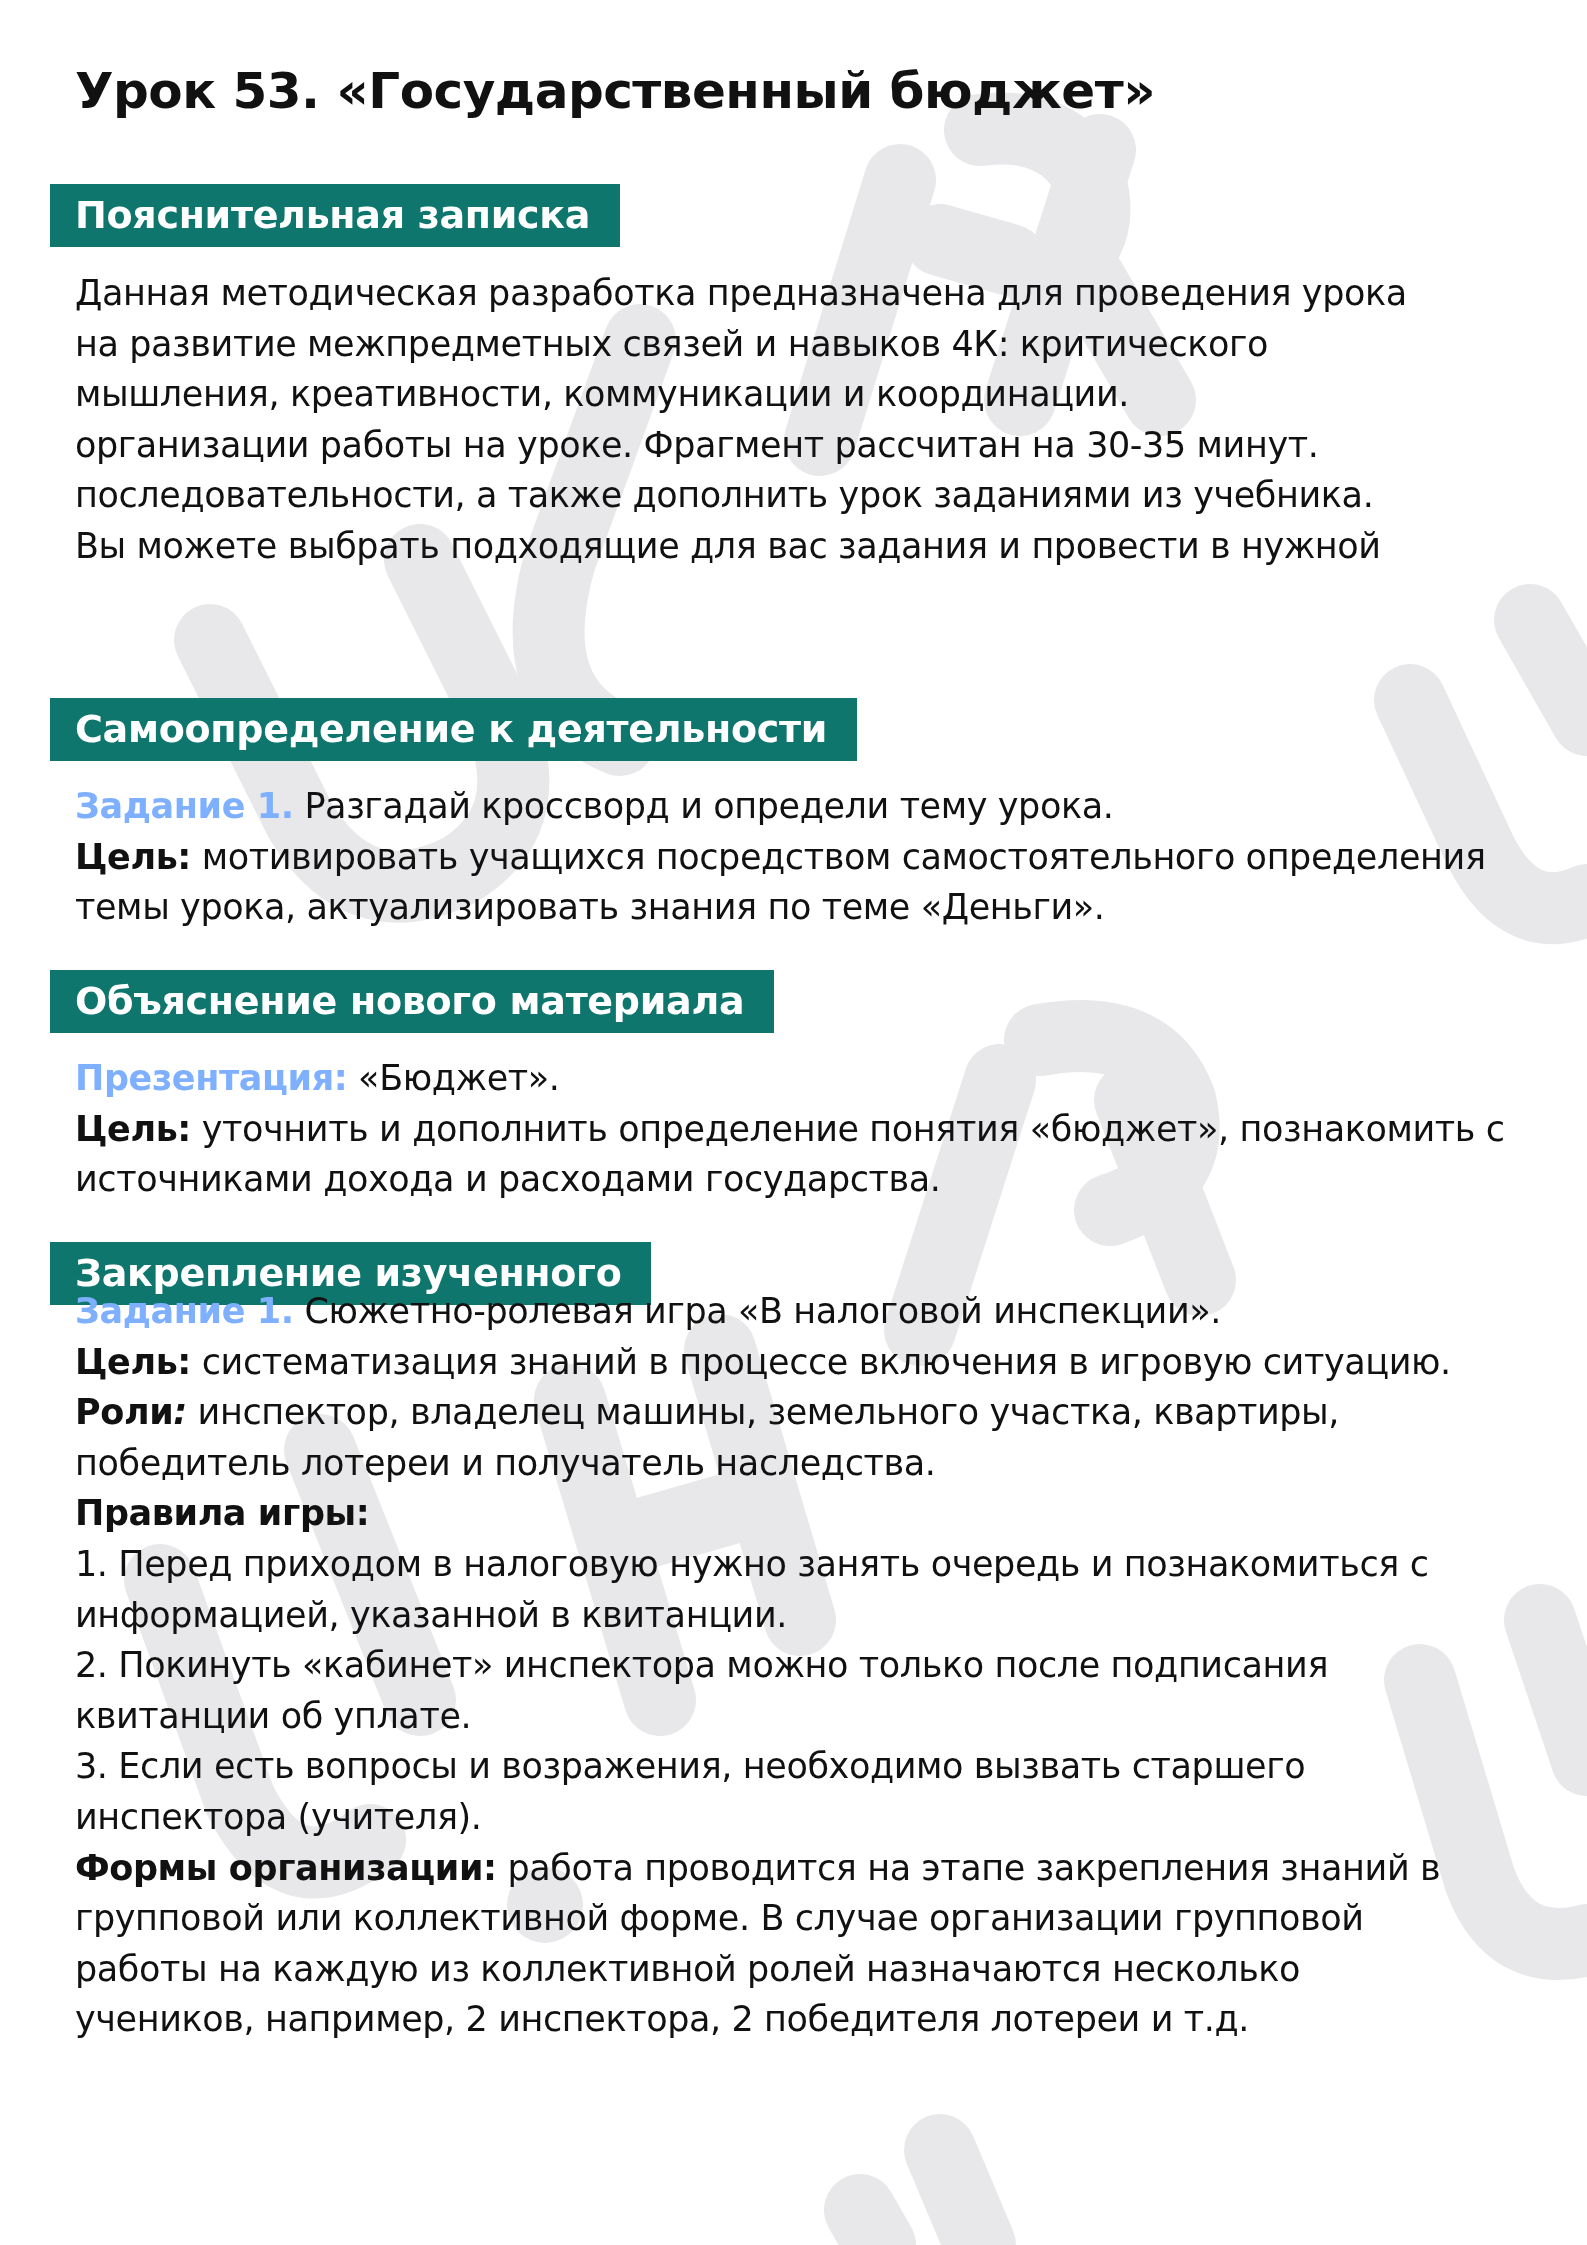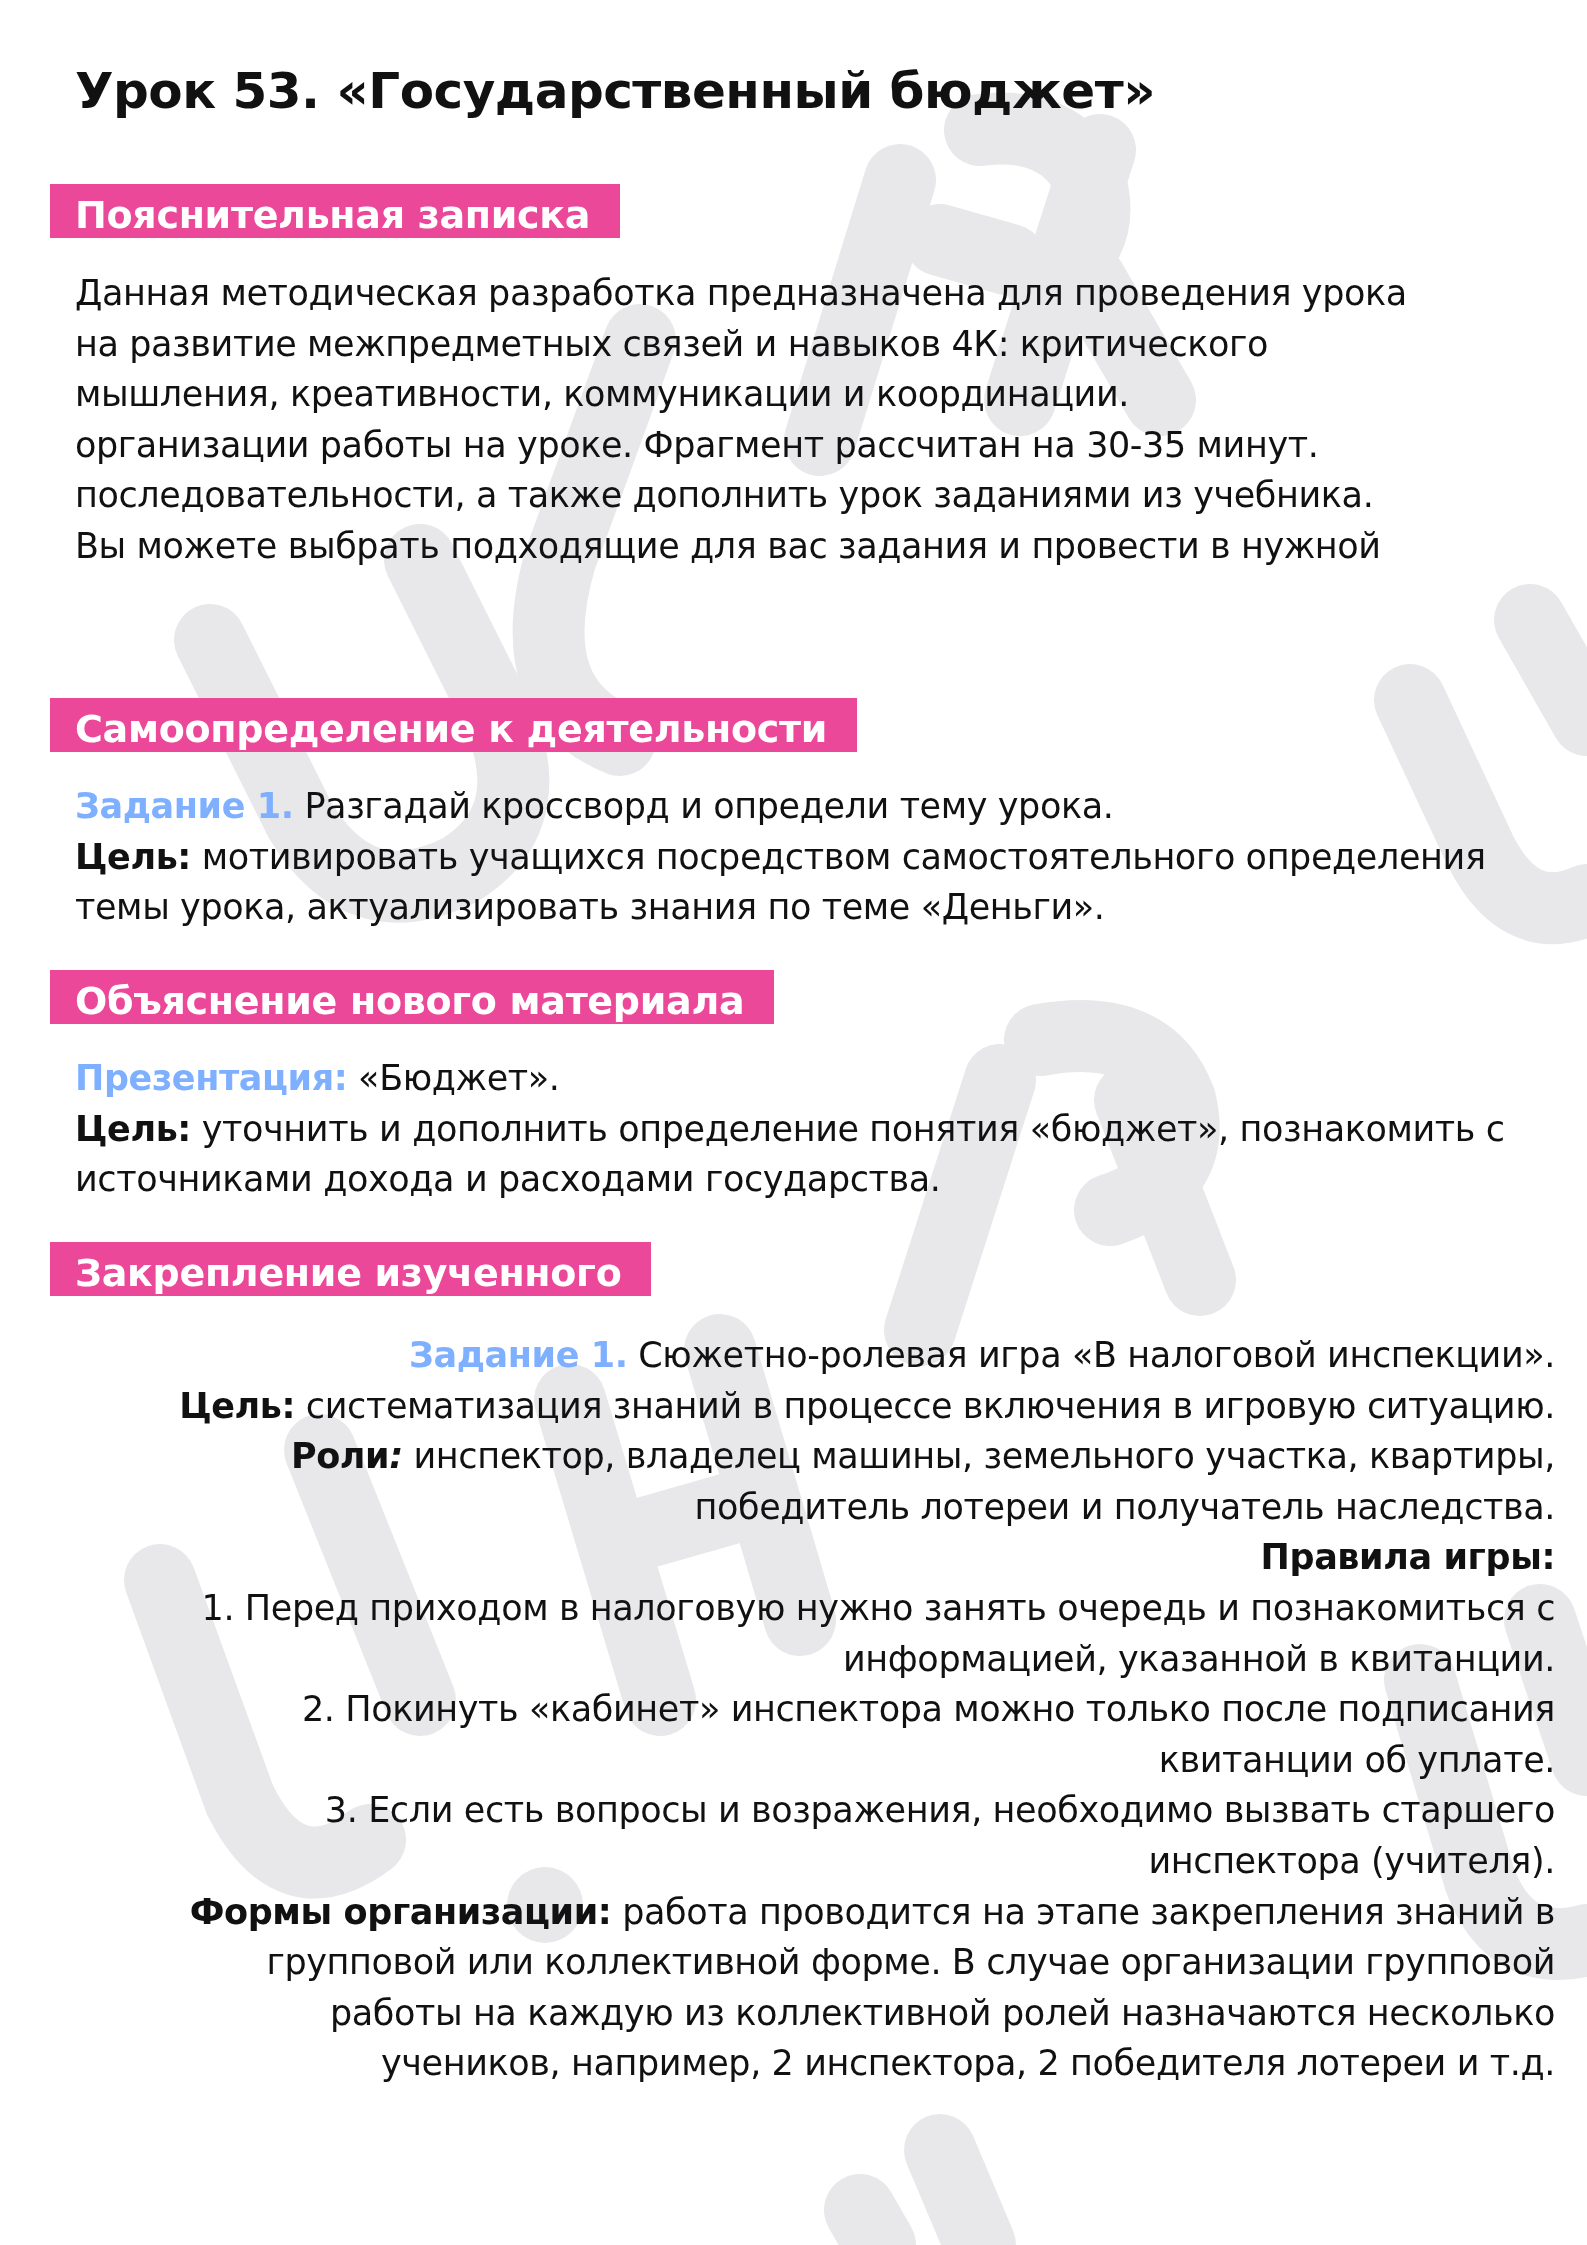--- a/index.html
+++ b/index.html
@@ -35,22 +35,22 @@
     margin: 0;
     font-size: 50px;
     font-weight: bold;
     letter-spacing: -0.5px;
     color: #111111;
     white-space: nowrap;
   }
   .section-header {
     position: absolute;
     left: 50px;
-    height: 54px;
-    background: #ec4899;
+    height: 63px;
+    background: #0f766e;
     color: #ffffff;
     font-weight: bold;
     font-size: 38px;
     line-height: 63px;
     padding-left: 25px;
     padding-right: 30px;
     white-space: nowrap;
     box-sizing: border-box;
     letter-spacing: -0.3px;
   }
@@ -134,21 +134,21 @@
   </div>
 
   <div class="section-header" style="top:970px;">Объяснение нового материала</div>
   <div class="text-block" style="top:1053px;">
     <span class="line"><span class="accent">Презентация:</span><span>  «Бюджет».</span></span>
     <span class="line"><span class="bold">Цель:</span><span> уточнить и дополнить определение понятия «бюджет», познакомить с</span></span>
     <span class="line">источниками дохода и расходами государства.</span>
   </div>
 
   <div class="section-header" style="top:1242px;">Закрепление изученного</div>
-  <div class="text-block" style="top:1330px;text-align:right;">
+  <div class="text-block" style="top:1286px;">
     <span class="line"><span class="accent">Задание 1.</span><span> Сюжетно-ролевая игра «В налоговой инспекции».</span></span>
     <span class="line"><span class="bold">Цель:</span><span> систематизация знаний в процессе включения в игровую ситуацию.</span></span>
     <span class="line"><span class="bold">Роли</span><span class="bold" style="font-style:italic;">:</span><span> инспектор, владелец машины, земельного участка, квартиры,</span></span>
     <span class="line">победитель лотереи и получатель наследства.</span>
     <span class="line bold">Правила игры:</span>
     <span class="line">1. Перед приходом в налоговую нужно занять очередь и познакомиться с</span>
     <span class="line">информацией, указанной в квитанции.</span>
     <span class="line">2. Покинуть «кабинет» инспектора можно только после подписания</span>
     <span class="line">квитанции об уплате.</span>
     <span class="line">3. Если есть вопросы и возражения, необходимо вызвать старшего</span>

